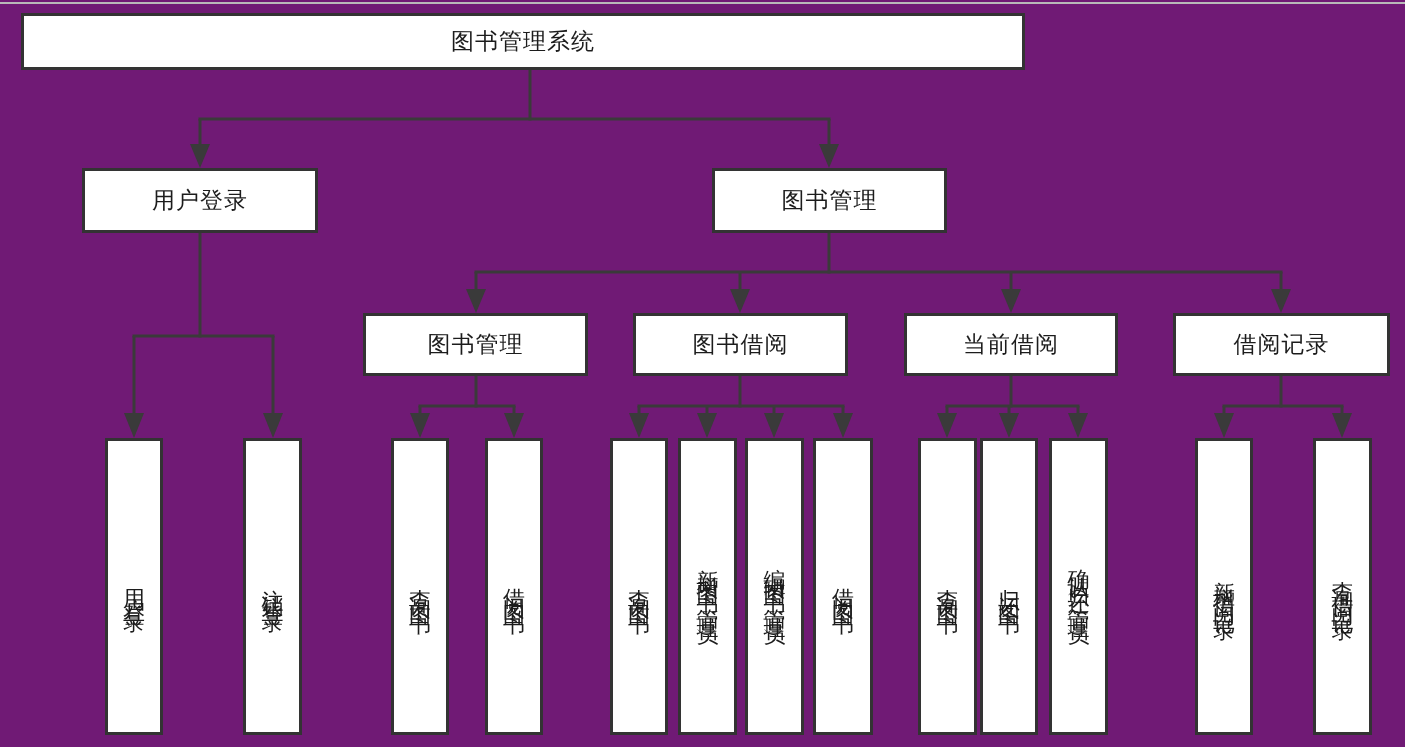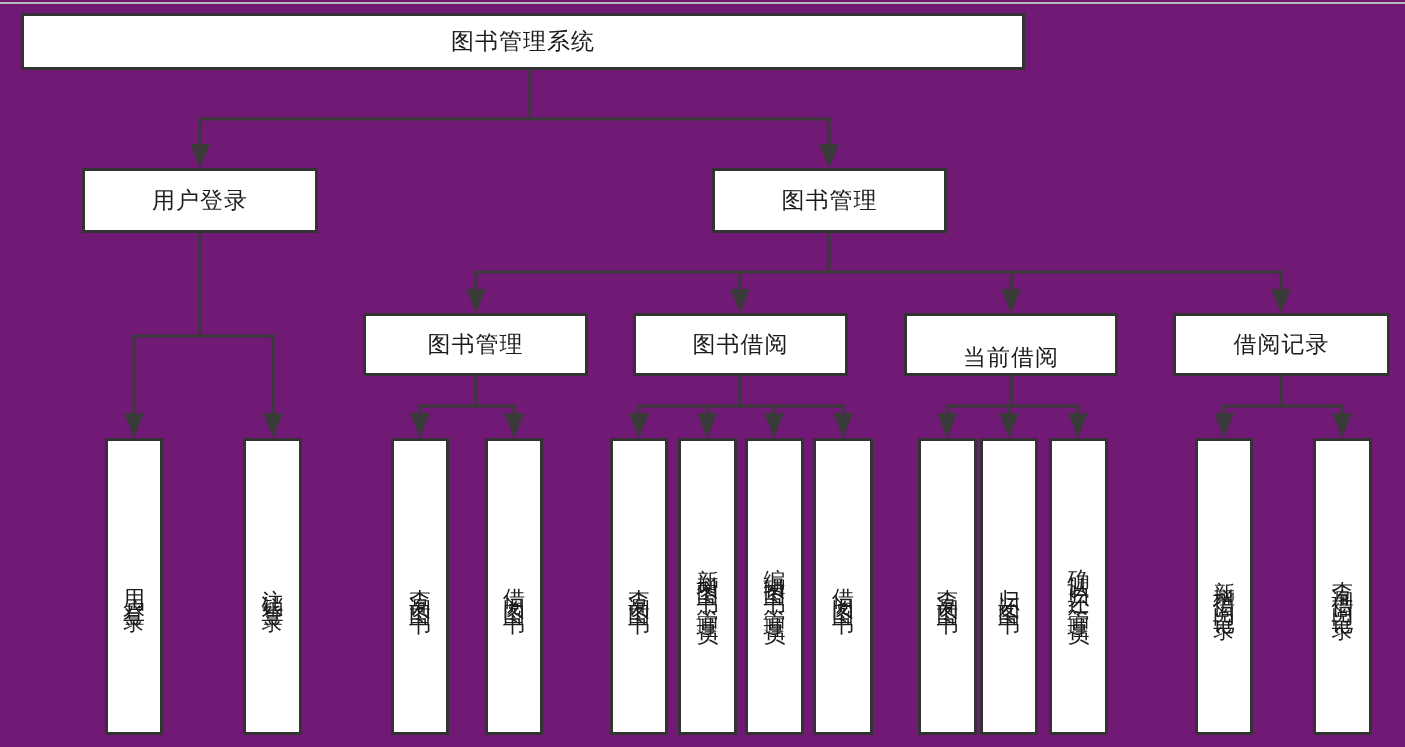--- a/index.html
+++ b/index.html
@@ -131,21 +131,21 @@
   <div class="node" style="left:712px;top:168px;width:235px;height:65px;">
     <span class="hlabel">图书管理</span>
   </div>
 
   <div class="node" style="left:363px;top:313px;width:225px;height:63px;">
     <span class="hlabel">图书管理</span>
   </div>
   <div class="node" style="left:633px;top:313px;width:215px;height:63px;">
     <span class="hlabel">图书借阅</span>
   </div>
-  <div class="node" style="left:904px;top:313px;width:214px;height:63px;align-items:flex-end;">
+  <div class="node" style="left:904px;top:313px;width:214px;height:63px;">
     <span class="hlabel">当前借阅</span>
   </div>
   <div class="node" style="left:1173px;top:313px;width:217px;height:63px;">
     <span class="hlabel">借阅记录</span>
   </div>
 
   <div class="node leaf" style="left:105px;top:438px;width:58px;height:297px;">
     <span class="vtext">用户登录</span>
   </div>
   <div class="node leaf" style="left:243px;top:438px;width:59px;height:297px;">

